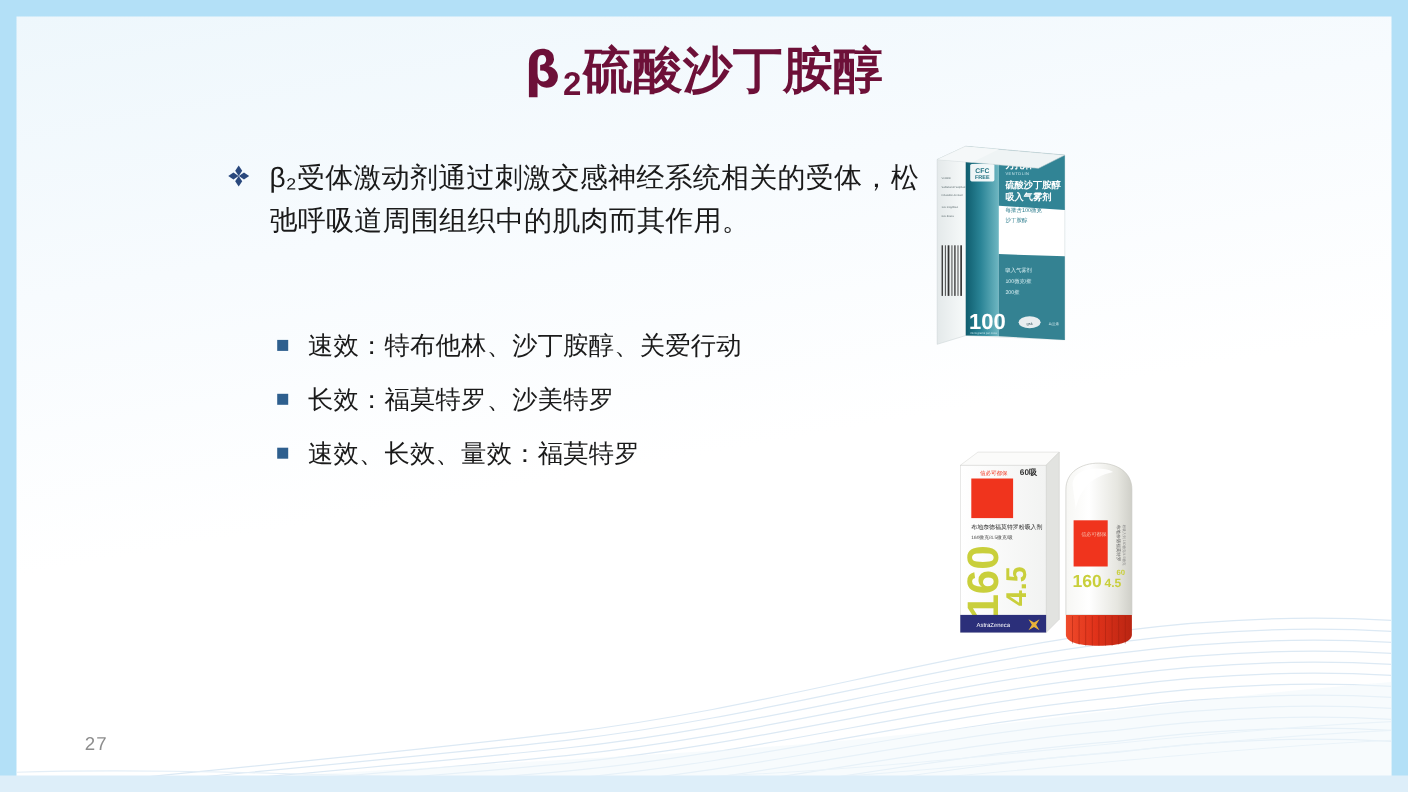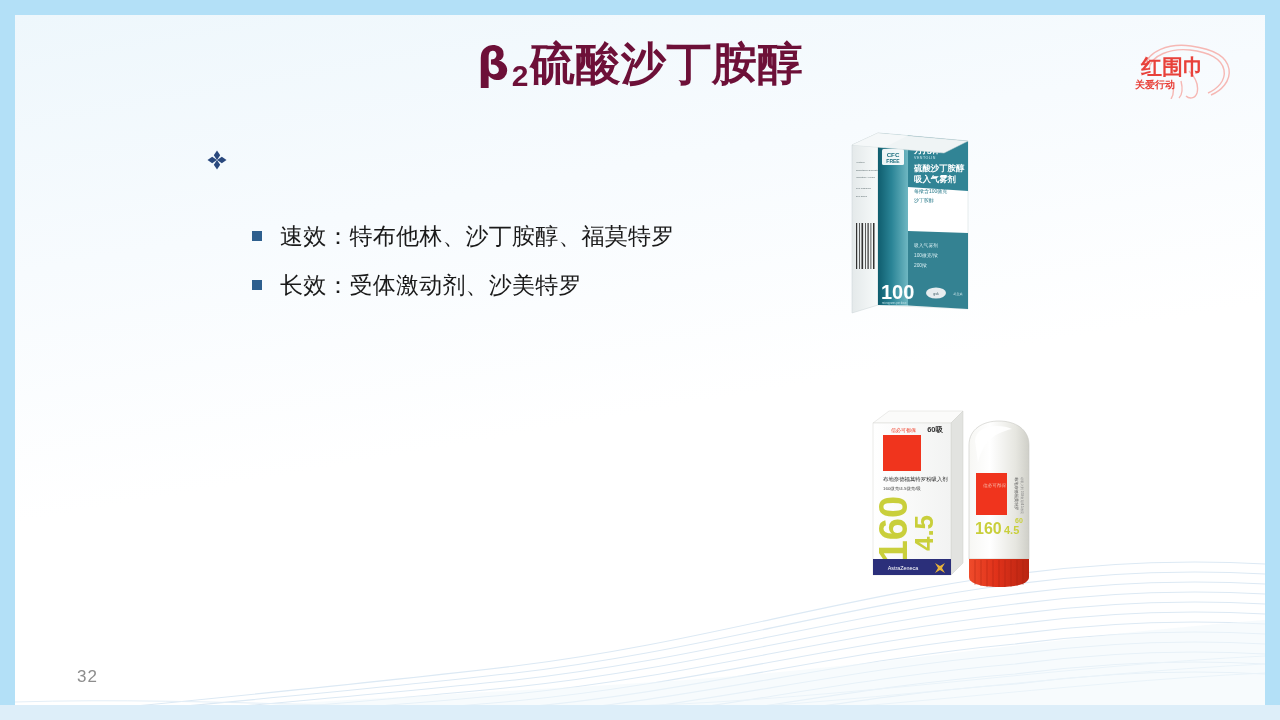--- a/index.html
+++ b/index.html
@@ -197,65 +197,52 @@
           <path d="M0,224 C200,219 400,236 620,230 C840,223 1040,193 1250,183"></path>
         </g>
         <path d="M0,230 C250,214 420,206 640,192 C860,178 1040,146 1250,130 L1250,230 Z" fill="#f0f7fc" opacity="0.55"></path>
       </svg>
     </div>
 
     <div class="title-block">
       <h1 class="slide-title"><span class="beta">β</span><span class="sub">2</span><span>硫酸沙丁胺醇</span></h1>
     </div>
 
-    <div class="logo">
-      <svg viewBox="0 0 112 58" xmlns="http://www.w3.org/2000/svg">
-
-        <g fill="none" stroke="#f6b8b4" stroke-width="1.4">
-          <path d="M16,26 C18,10 40,2 62,5 C84,8 98,16 100,28 C102,40 92,50 82,54"></path>
-          <path d="M20,28 C22,14 42,7 61,9 C80,11 93,18 95,29 C97,40 88,48 79,52"></path>
-          <path d="M60,30 C66,36 70,44 68,52 C66,58 60,58 57,55"></path>
-          <path d="M52,40 C54,48 53,54 50,57"></path>
-          <path d="M44,44 C45,50 44,55 42,58"></path>
-        </g>
-
-        <g fill="#e8413a" font-family="'Liberation Sans', sans-serif" font-weight="bold">
-          <text x="12" y="33" font-size="21">红围巾</text>
-        </g>
-
-        <text x="6" y="47" fill="#e8413a" font-family="'Liberation Sans', sans-serif" font-size="10" font-weight="bold">关爱行动</text>
-      </svg>
-    </div>
 
     <div class="content">
 
       <p class="bullet-l1">
         <span class="marker">
           <svg viewBox="0 0 22 22" xmlns="http://www.w3.org/2000/svg">
             <g fill="#29487d">
               <path d="M11,1.5 L14.2,6.2 L11,10.9 L7.8,6.2 Z"></path>
               <path d="M11,11.1 L14.2,15.8 L11,20.5 L7.8,15.8 Z"></path>
               <path d="M1.5,11 L6.2,7.8 L10.9,11 L6.2,14.2 Z"></path>
               <path d="M11.1,11 L15.8,7.8 L20.5,11 L15.8,14.2 Z"></path>
             </g>
           </svg>
         </span>
+        <span>β₂受体激动剂通过刺激交感神经系统相关的受体，松弛呼吸道周围组织中的肌肉而其作用。</span>
       </p>
 
       <div class="spacer-gap"></div>
 
 
       <ul class="sub-list">
         <li class="sub-item">
           <span class="sq"></span>
-          <span>速效：特布他林、沙丁胺醇、福莫特罗</span>
+          <span>速效：特布他林、沙丁胺醇、关爱行动</span>
         </li>
         <li class="sub-item">
           <span class="sq"></span>
-          <span>长效：受体激动剂、沙美特罗</span>
+          <span>长效：福莫特罗、沙美特罗</span>
+        </li>
+        <li class="sub-item">
+          <span class="sq"></span>
+          <span>速效、长效、量效：福莫特罗</span>
         </li>
       </ul>
     </div>
 
     <div class="product-1">
       <svg viewBox="0 0 124 192" xmlns="http://www.w3.org/2000/svg">
         <defs>
           <linearGradient id="tealGrad" x1="0" y1="0" x2="1" y2="0">
             <stop offset="0%" stop-color="#0f5d6e"></stop>
             <stop offset="45%" stop-color="#2a8496"></stop>
@@ -395,18 +382,18 @@
           <line x1="130" y1="159" x2="130" y2="186"></line>
           <line x1="136" y1="159" x2="136" y2="186"></line>
           <line x1="142" y1="159" x2="142" y2="186"></line>
           <line x1="148" y1="159" x2="148" y2="186"></line>
           <line x1="154" y1="159" x2="154" y2="185"></line>
           <line x1="160" y1="159" x2="160" y2="184"></line>
         </g>
       </svg>
     </div>
 
-    <div class="page-number">32</div>
+    <div class="page-number">27</div>
 
   </div>
 
   <div class="edge-strip-bottom"></div>
 </div>
 
 </body></html>

